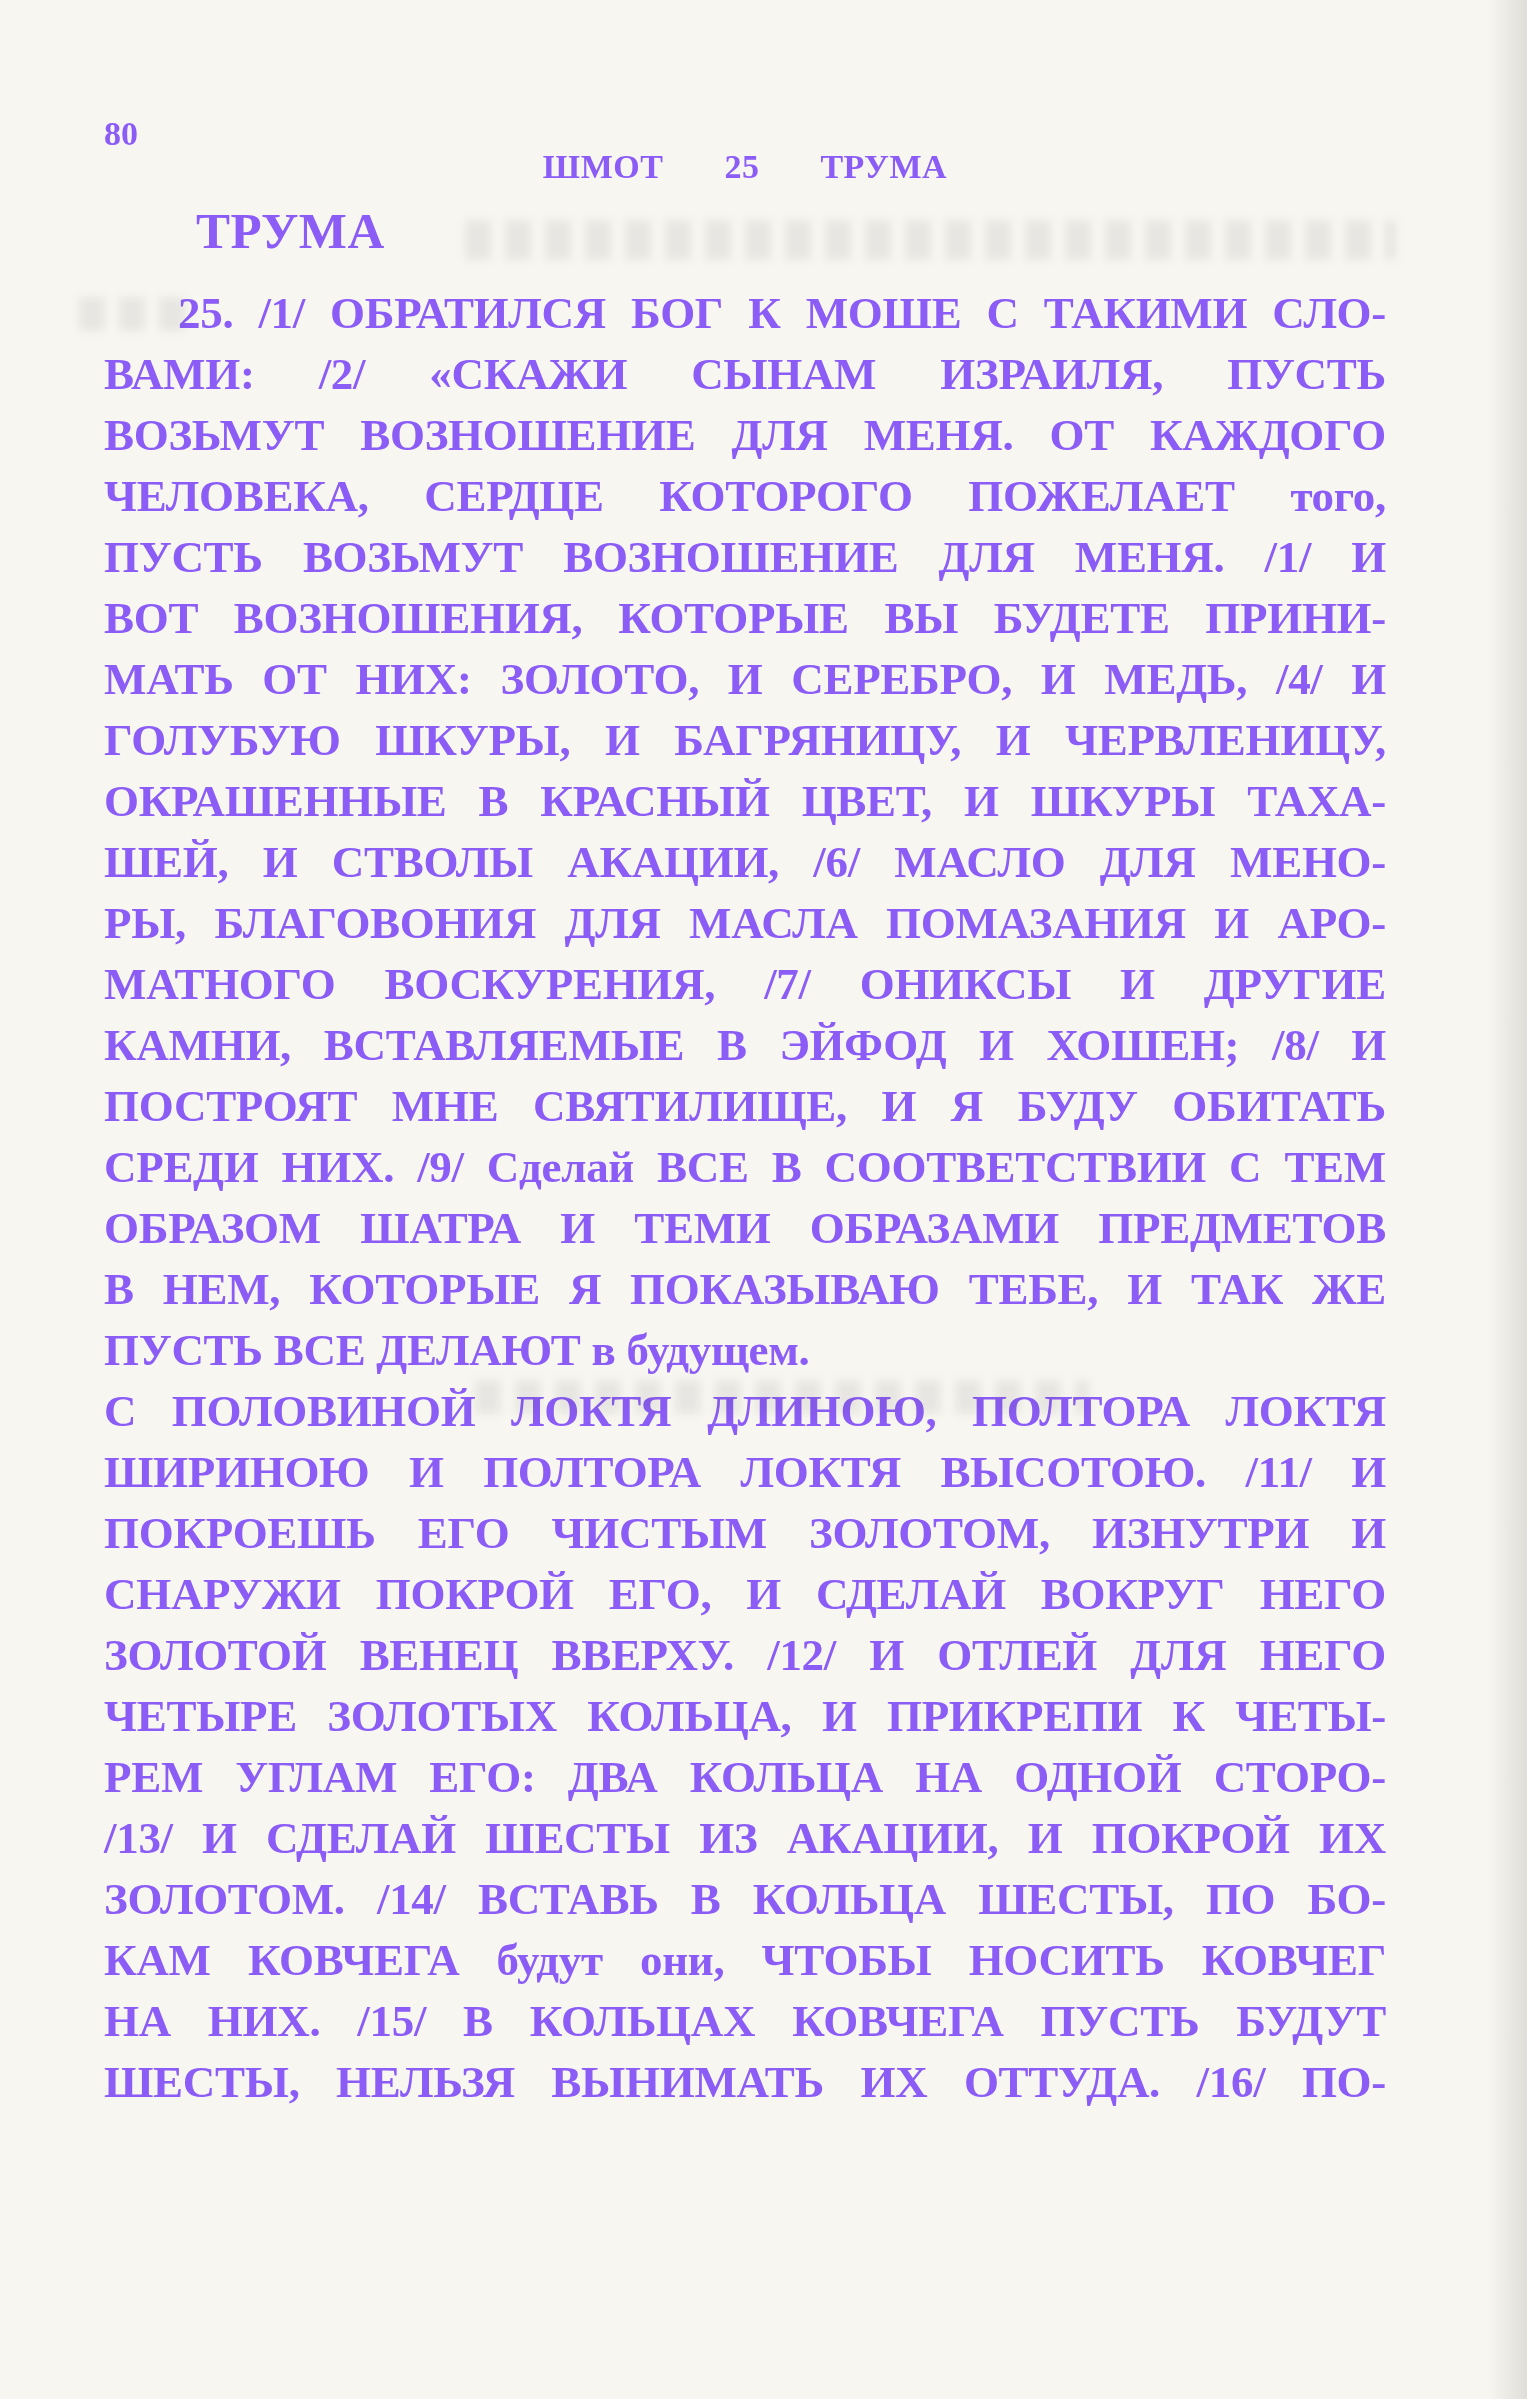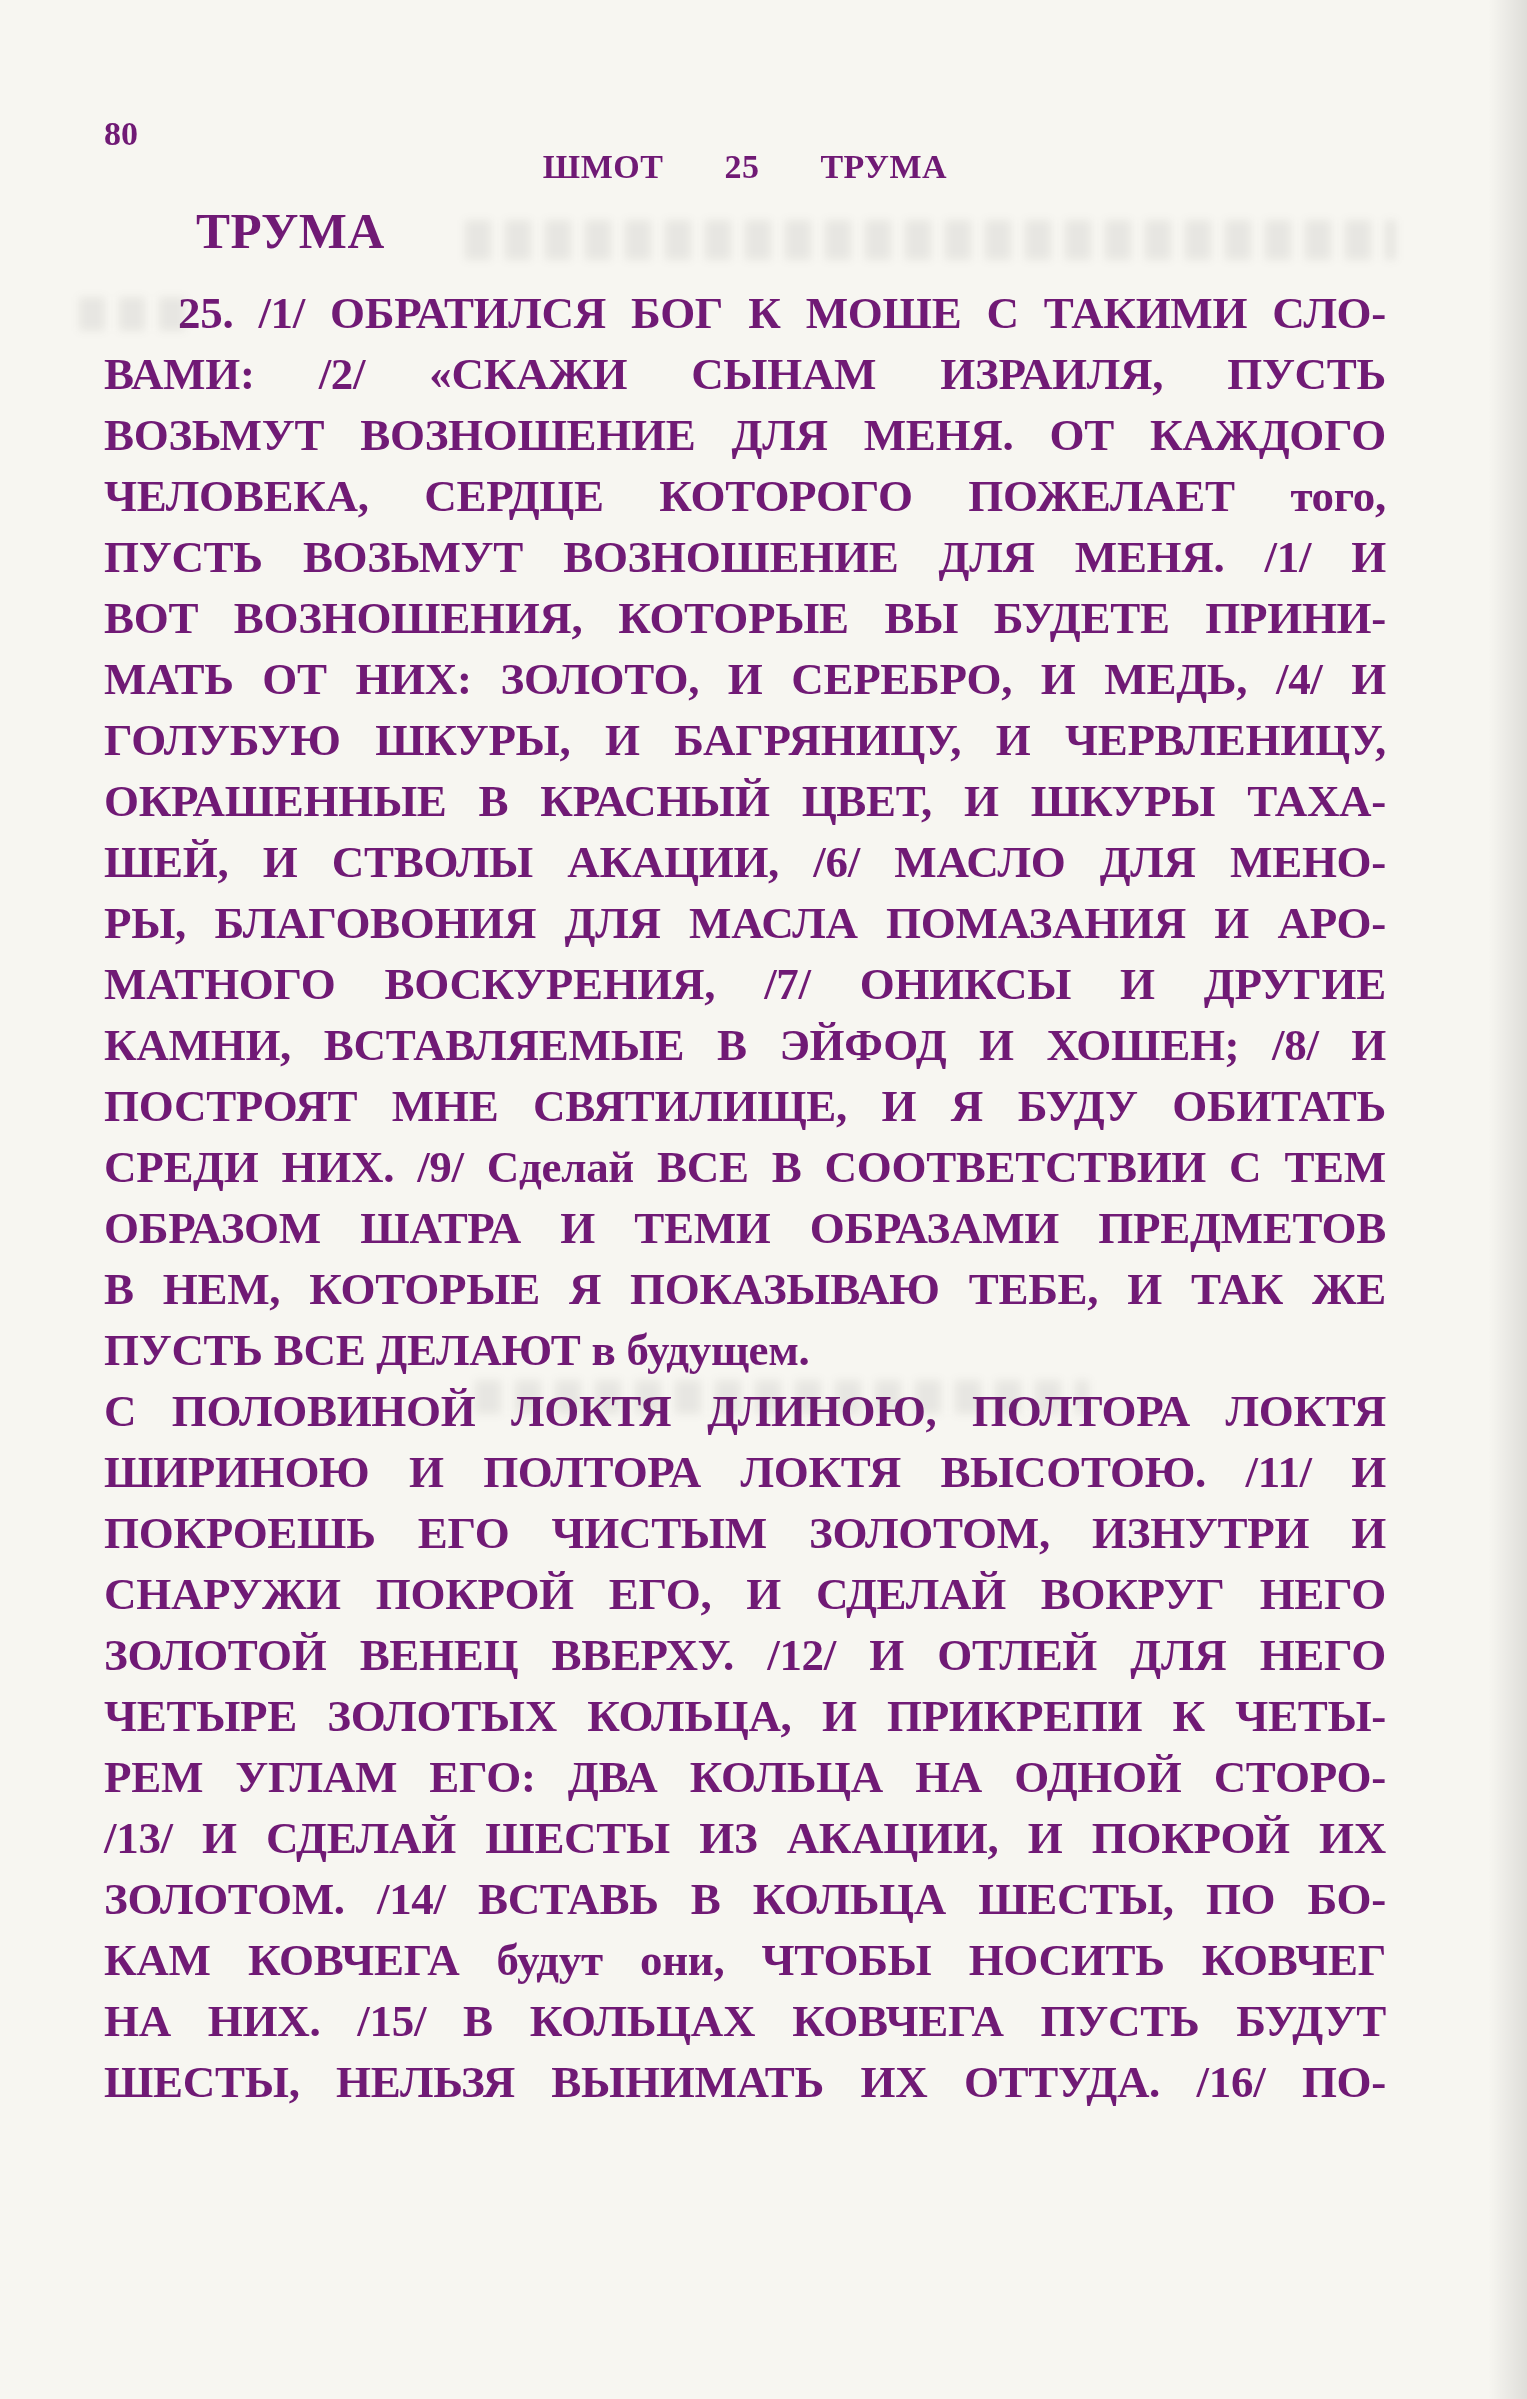--- a/index.html
+++ b/index.html
@@ -7,21 +7,21 @@
     padding: 0;
     background: #e7e5e0;
   }
   .page {
     position: relative;
     width: 1528px;
     height: 2400px;
     background: #f7f6f1;
     overflow: hidden;
     font-family: "Liberation Serif", "DejaVu Serif", serif;
-    color: #701a75;
+    color: #8b5cf6;
   }
   
   .edge-shadow {
     position: absolute;
     top: 0;
     right: 0;
     width: 40px;
     height: 100%;
     background: linear-gradient(to right, rgba(0,0,0,0), rgba(0,0,0,0.10));
     pointer-events: none;

